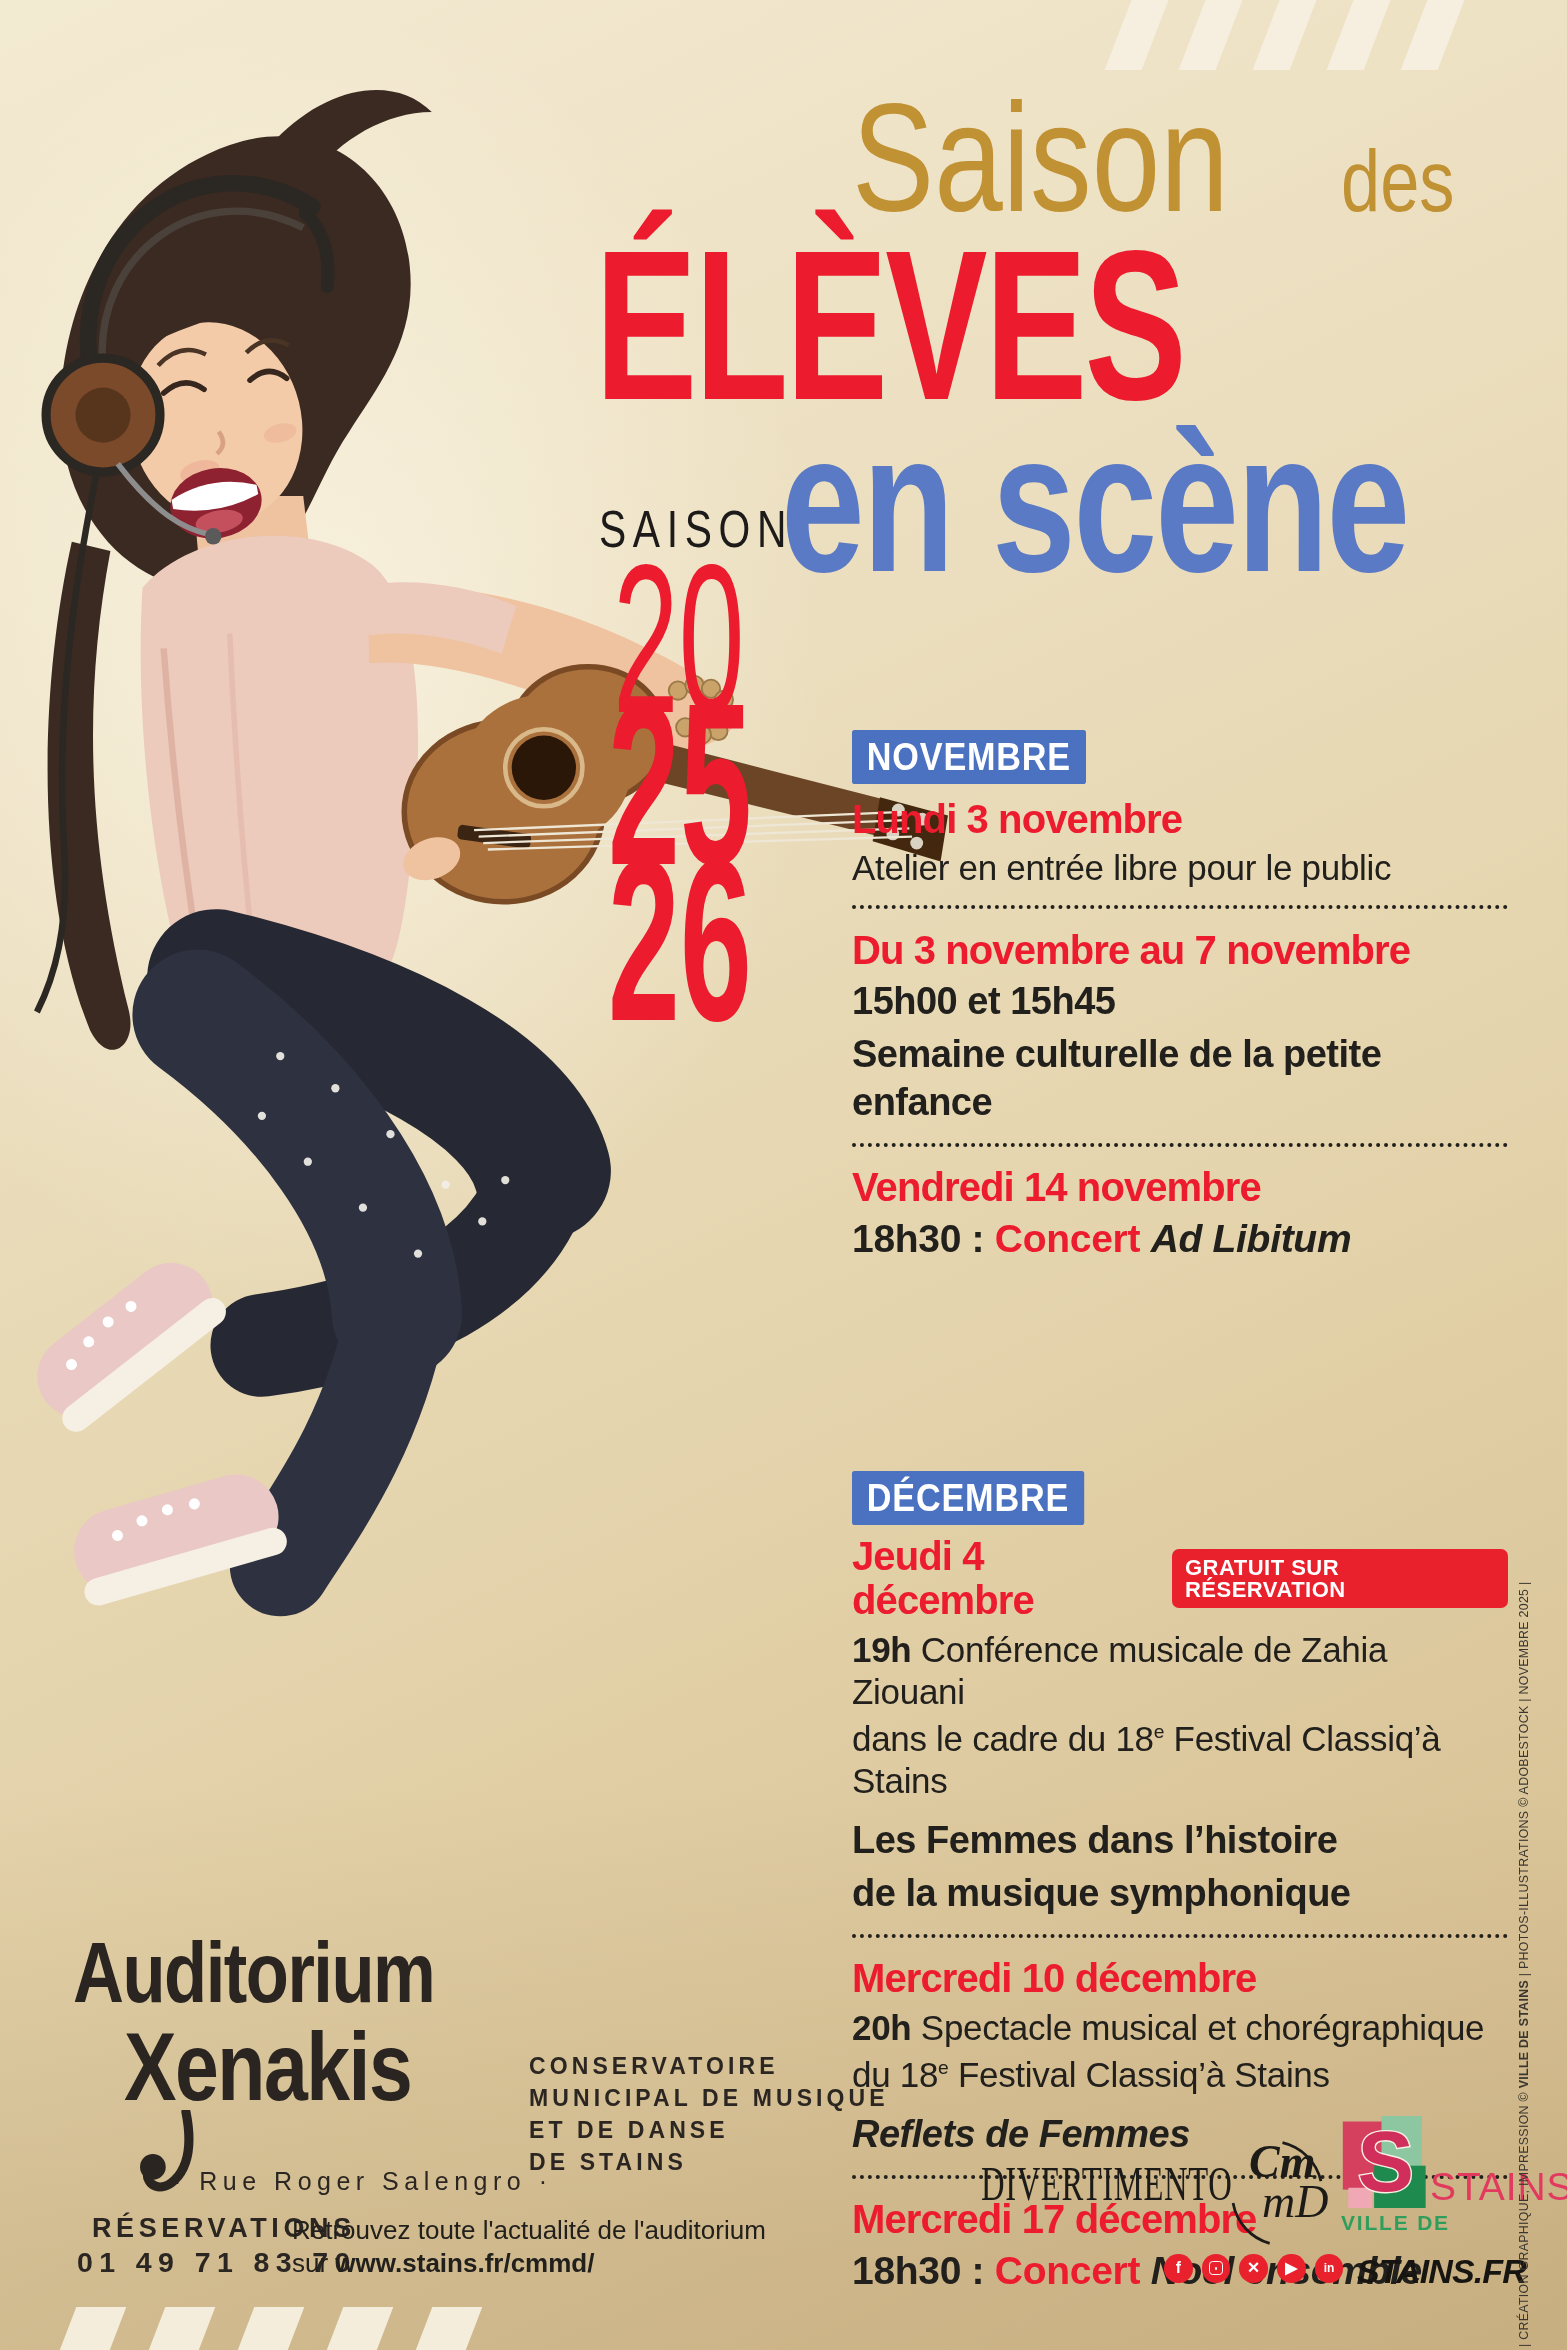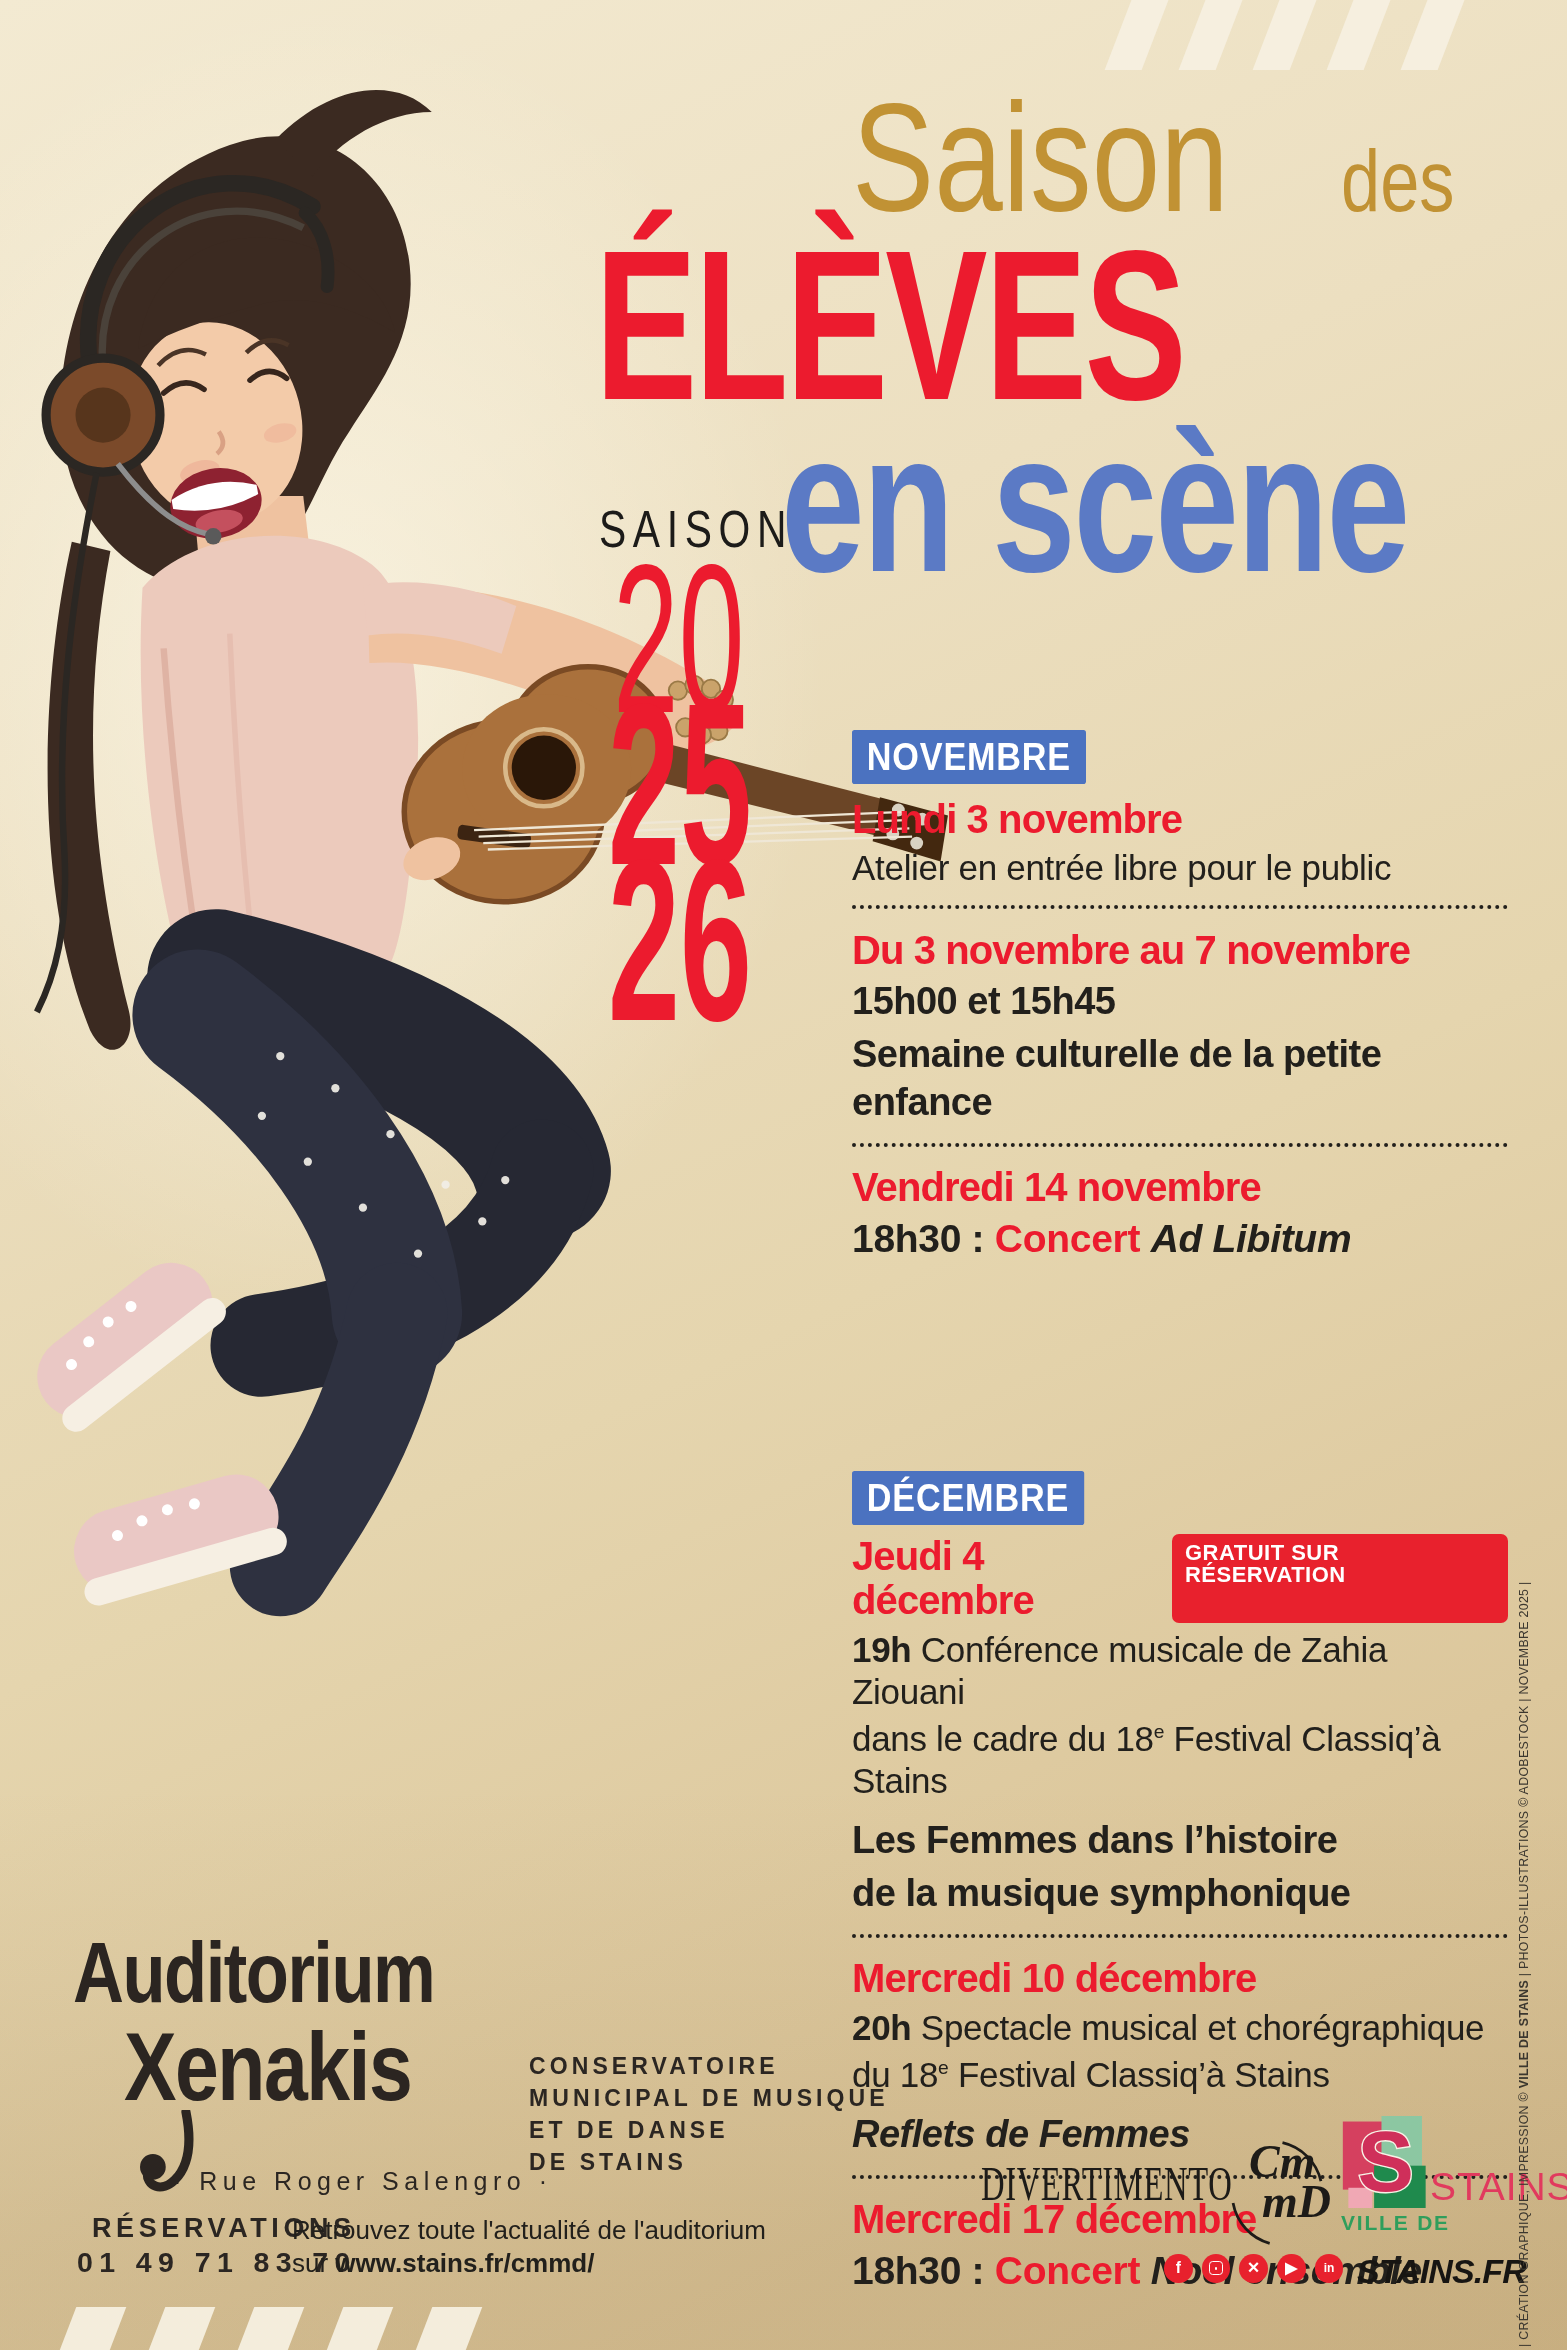--- a/index.html
+++ b/index.html
@@ -35,21 +35,21 @@
   .t-year{color:#ec1b2e;line-height:1;transform:scaleX(.56);transform-origin:left top;white-space:nowrap;}
   .t-y20{left:613px;top:534px;font-size:211px;font-weight:400;}
   .t-y25{left:608px;top:669px;font-size:231px;font-weight:700;}
   .t-y26{left:608px;top:825px;font-size:231px;font-weight:700;}
   
   .events{left:852px;top:730px;width:656px;letter-spacing:-0.3px;}
   .month-box{display:inline-block;background:#4b72c0;color:#fff;font-weight:700;font-size:38px;
     line-height:1;padding:8.3px 16.5px 7.3px;border-radius:2.8px;letter-spacing:0.9px;transform:scaleX(.9);
     transform-origin:left;}
   .date{font-size:40px;font-weight:700;color:#ec1b2e;margin:13px 0 0;line-height:1.12;letter-spacing:-0.9px;}
-  .date-row{display:flex;gap:8px;margin-top:9.2px;}
+  .date-row{display:flex;align-items:center;gap:8px;margin-top:9.2px;}
   .date-row .date{margin:0;}
   .badge{display:inline-block;background:#e8212d;color:#fff;font-weight:700;font-size:22px;
     line-height:1;padding:8.3px 13px 6.4px;letter-spacing:0.5px;border-radius:7px;}
   .body{font-size:35px;font-weight:400;color:#22201c;line-height:1.2;margin:5.5px 0 0;}
   .tline{font-size:38px;font-weight:700;color:#22201c;line-height:1.25;margin:5.5px 0 0;letter-spacing:-0.5px;}
   .mixed{font-size:39px;font-weight:700;line-height:1.15;margin:7.3px 0 0;color:#22201c;}
   .b{font-weight:700;} .i{font-style:italic;} .red{color:#ec1b2e;}
   .sup{font-size:.55em;vertical-align:super;}
   .dots{border:none;border-top:4.1px dotted #22201c;width:100%;margin:16.5px 0 0;}
   .gap-month{margin-top:209px;}
@@ -69,21 +69,21 @@
   .info1{left:292px;top:2215px;font-size:26px;color:#22201c;}
   .info2{left:292px;top:2248px;font-size:26px;color:#22201c;}
   .info2 .b{font-weight:700;}
   
   .divertimento{left:981px;top:2156px;font-family:"Liberation Serif",serif;font-size:48px;
     color:#1d1b18;letter-spacing:0.9px;transform:scaleX(.68);transform-origin:left top;white-space:nowrap;}
   .cmmd{left:1229px;top:2123px;width:96px;height:108px;color:#1d1b18;margin-top:16px;}
   .cmmd .cm{position:absolute;left:20px;top:0px;font-family:"Liberation Serif",serif;
     font-style:italic;font-weight:700;font-size:46px;line-height:1;}
   .cmmd .md{position:absolute;left:33px;top:40px;font-family:"Liberation Serif",serif;
-    font-style:italic;font-weight:700;font-size:46px;line-height:1;}
+    font-style:italic;font-weight:400;font-size:46px;line-height:1;}
   .stainslogo{left:1341px;top:2114px;width:211px;height:129px;}
   .stainslogo .villede{position:absolute;left:0px;top:97px;font-size:21px;font-weight:700;
     letter-spacing:1.8px;color:#2f9e5c;}
   .stainslogo .stainsword{position:absolute;left:89px;top:51px;font-size:39px;font-weight:400;
     letter-spacing:0.9px;color:#e13a5e;}
   .social{left:1164px;top:2254px;display:flex;gap:9.2px;align-items:center;}
   .sicon{position:relative;width:28.5px;height:28.5px;border-radius:50%;background:#e8212d;color:#fff;
     font-size:15.6px;font-weight:700;text-align:center;line-height:28.5px;}
   .sicon .ig-frame{position:absolute;left:7.3px;top:7.3px;width:12px;height:12px;border:1.8px solid #fff;
     border-radius:3.7px;}

